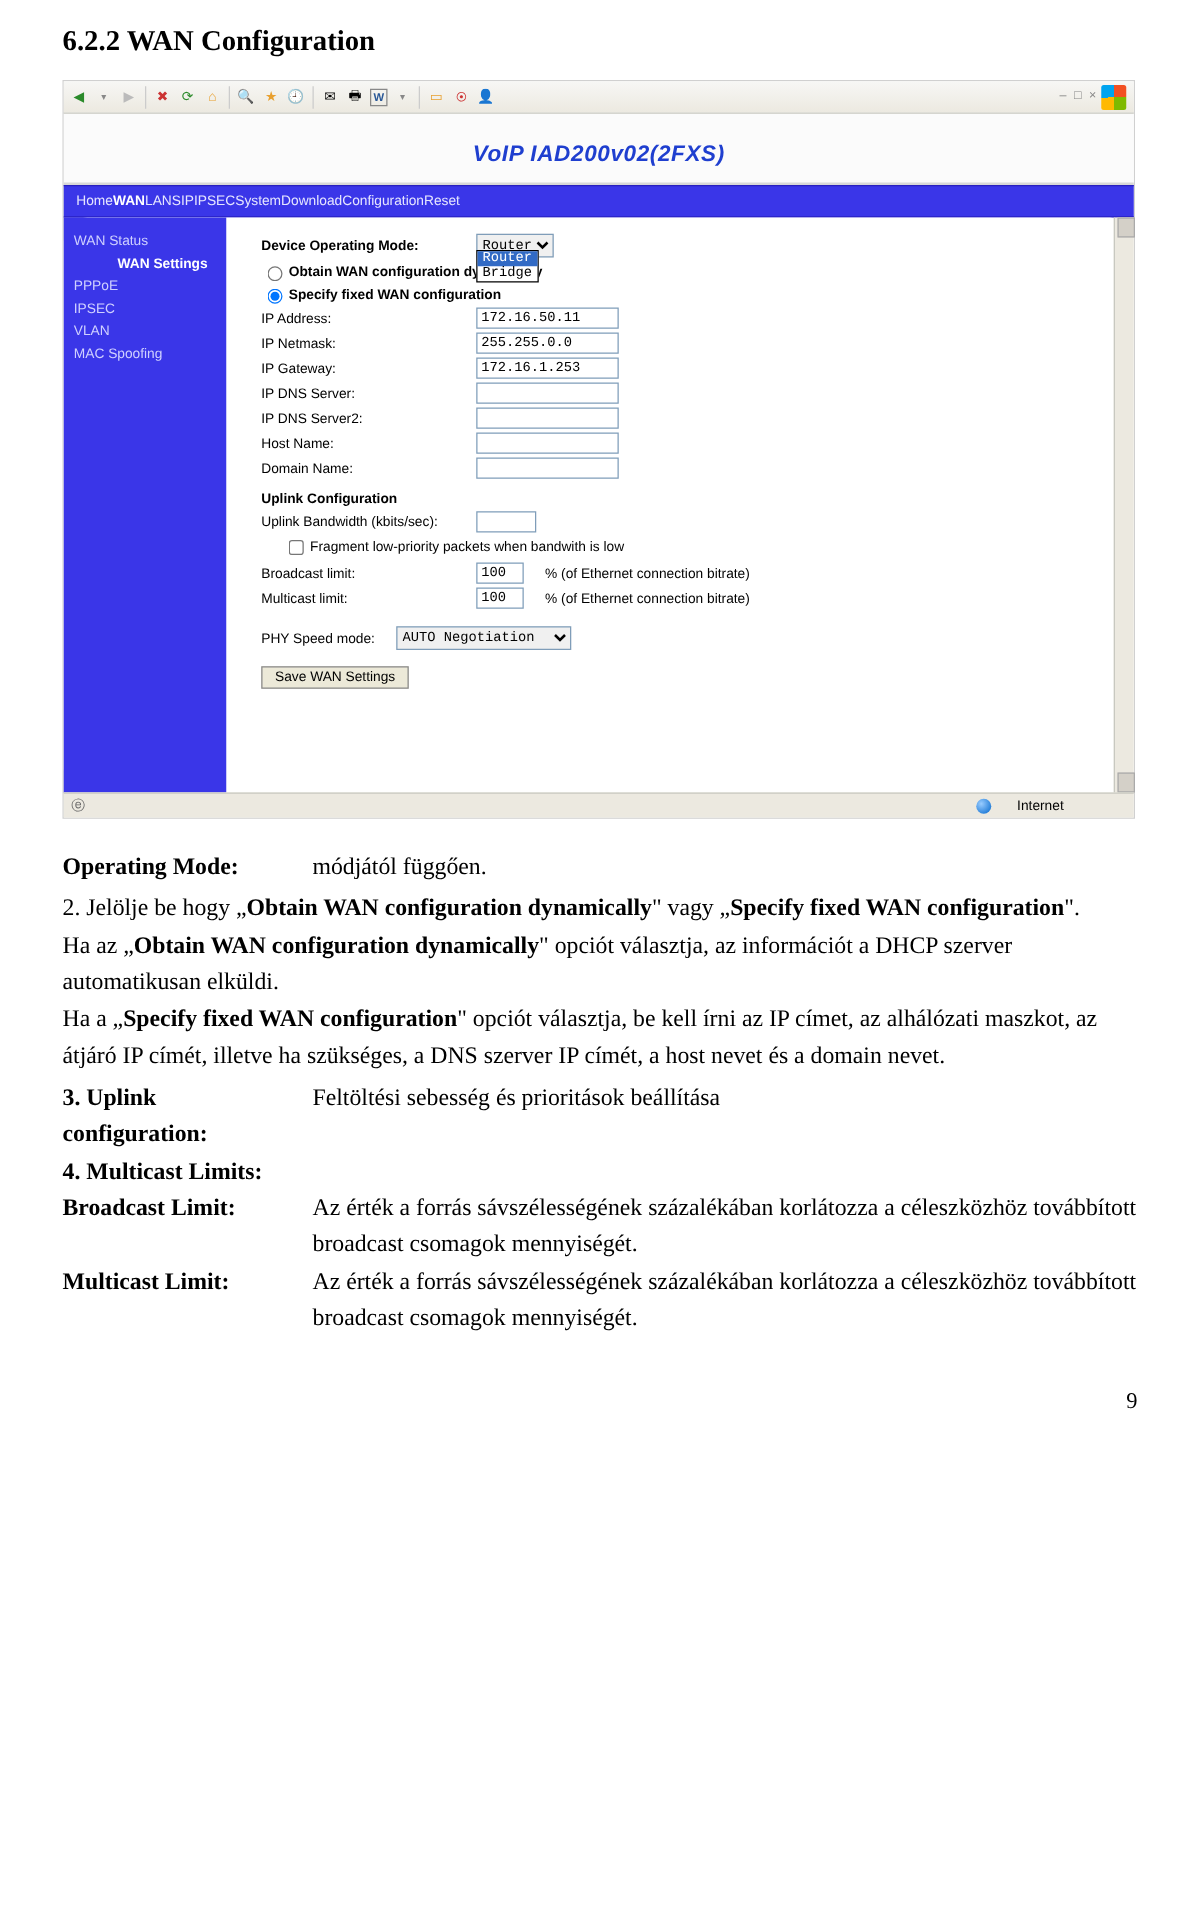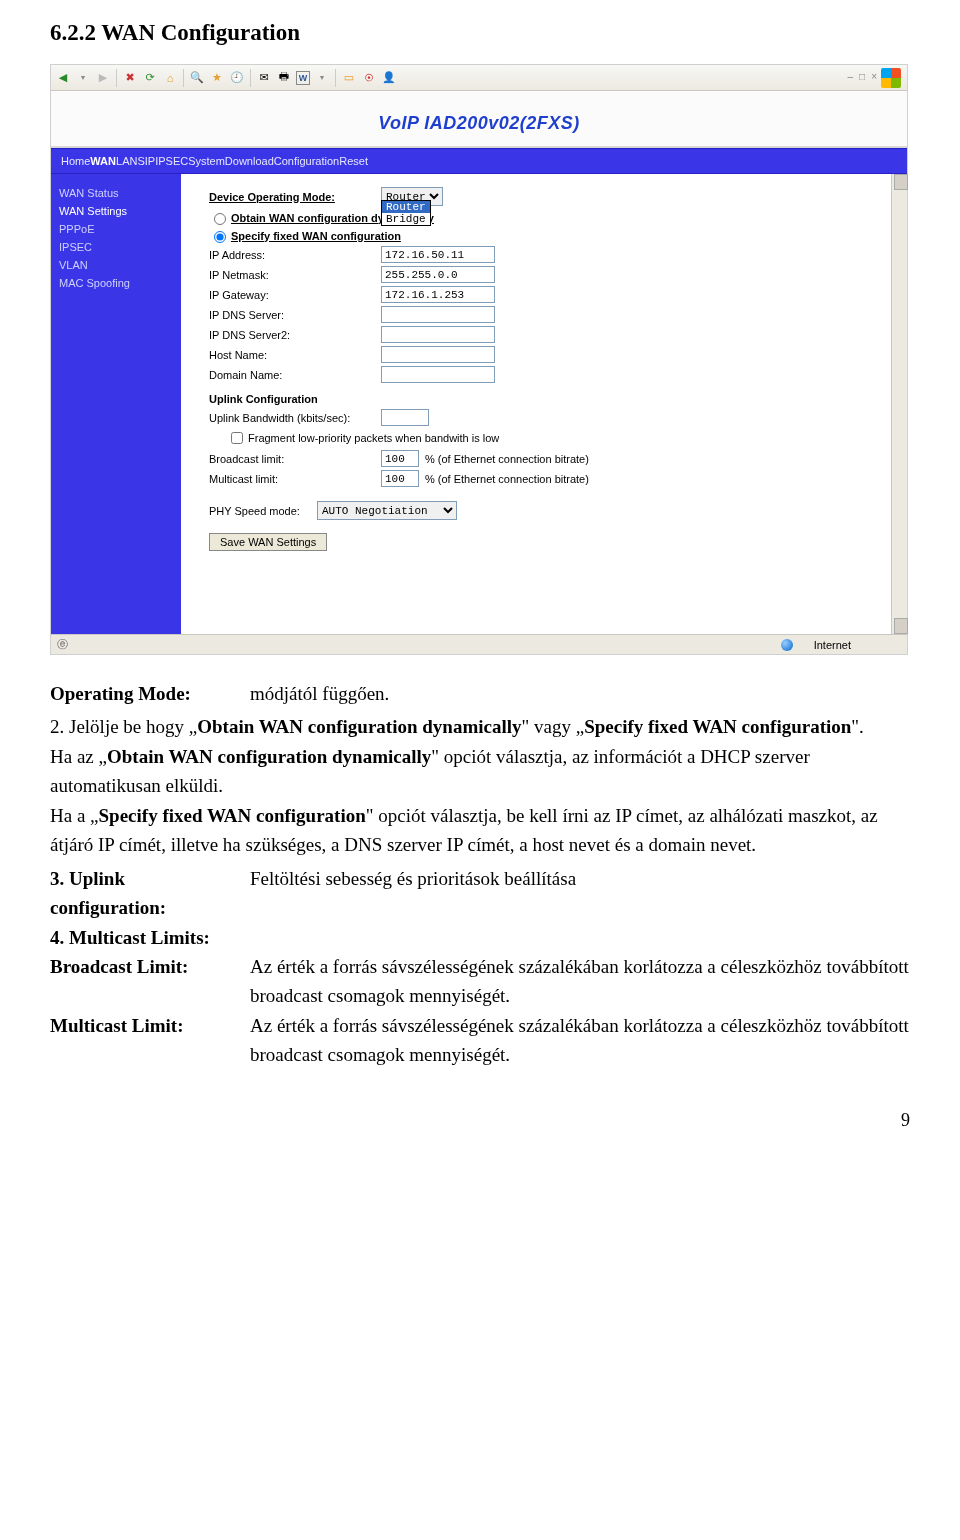--- a/index.html
+++ b/index.html
@@ -88,60 +88,60 @@
     border-radius:19px;
   }
   .sidebar {
     width:130px;
     background:#3a36e8;
     color:#cfd0ff;
     font-size:11px;
     padding:10px 8px;
   }
   .sidebar .sitem { padding:3px 0; cursor:pointer; }
-  .sidebar .sitem.active { color:#fff; font-weight:normal; }
+  .sidebar .sitem.active { color:#fff; font-weight:bold;margin-left:35px; }
   .content {
     flex:1;
     padding:10px 18px 10px 28px;
     font-size:11px;
     position:relative;
   }
   .scrl {
     position:absolute; right:0; top:0; bottom:0; width:16px;
     background:#ece9e0; border-left:1px solid #c8c8c0;
   }
   .scrl::before,.scrl::after{
     content:""; position:absolute; left:2px; width:12px; height:14px;
     background:#d4d0c8; border:1px solid #aaa;
   }
   .scrl::before{ top:0; }
   .scrl::after{ bottom:0; }
   .frow { display:flex; align-items:center; margin:3px 0; }
   .flabel { width:172px; }
-  .flabel.b { font-weight:bold;text-decoration:underline; }
+  .flabel.b { font-weight:bold; }
   .finput {
     border:1px solid #7f9db9; height:17px; padding:0 3px;
     font-size:11px; font-family:"Courier New",monospace;
     width:114px; background:#fff;
   }
   .fsel {
     border:1px solid #7f9db9; height:19px; font-size:11px;
     font-family:"Courier New",monospace; background:#f0f0f0;
   }
   .optbox {
     position:absolute; left:200px; top:26px;
     border:1px solid #000; background:#fff; font-family:"Courier New",monospace;
     font-size:11px; z-index:5;
   }
   .optbox div { padding:0 4px; }
   .optbox .sel { background:#316ac5; color:#fff; }
   .sect { font-weight:bold; margin-top:10px; margin-bottom:4px; }
   .radio { width:12px; height:12px; margin-right:5px; }
   .chk { width:12px; height:12px; margin-right:5px; }
-  .suffix { margin-left:6px; }
+  .suffix { margin-left:17px; }
   .btn {
     background:#ece9d8; border:1px solid #888; padding:2px 10px;
     font-size:11px; font-family:Tahoma,sans-serif; margin-top:10px;
   }
   
   .sbar {
     height:20px; background:#ece9e0; border-top:1px solid #c8c8c0;
     display:flex; align-items:center; font-size:11px; position:relative;
   }
   .sbar .ie { margin-left:6px; color:#666; }

